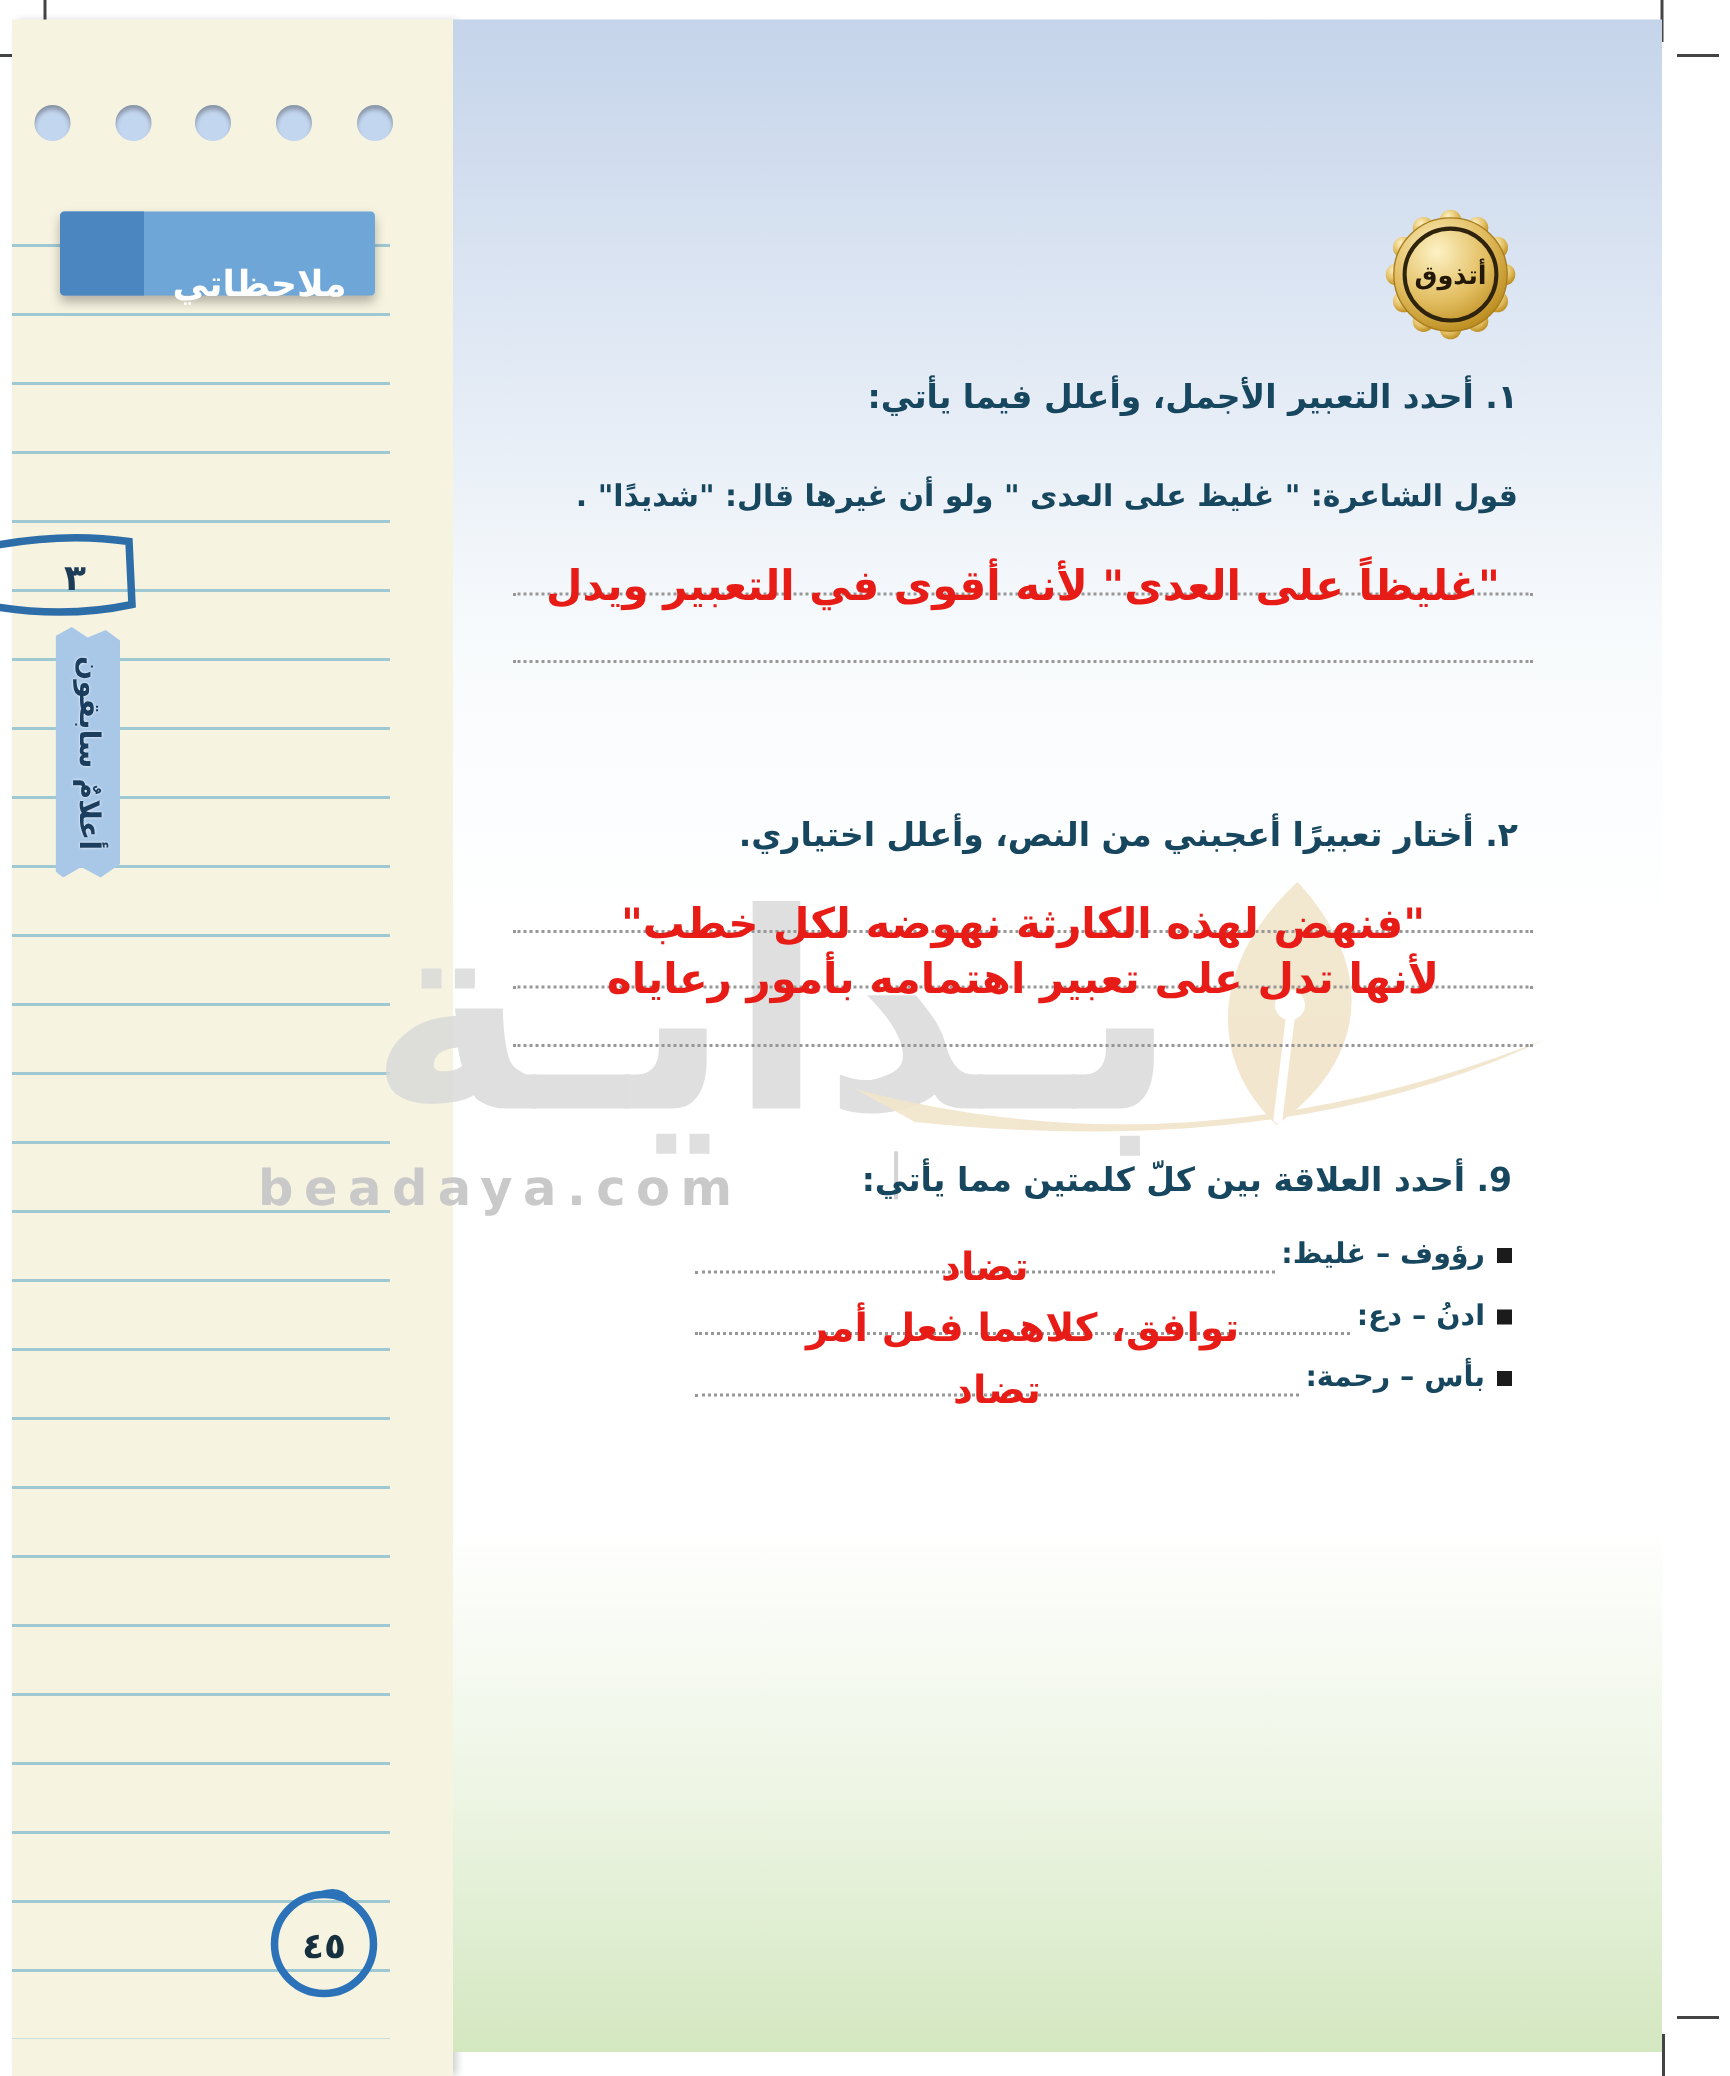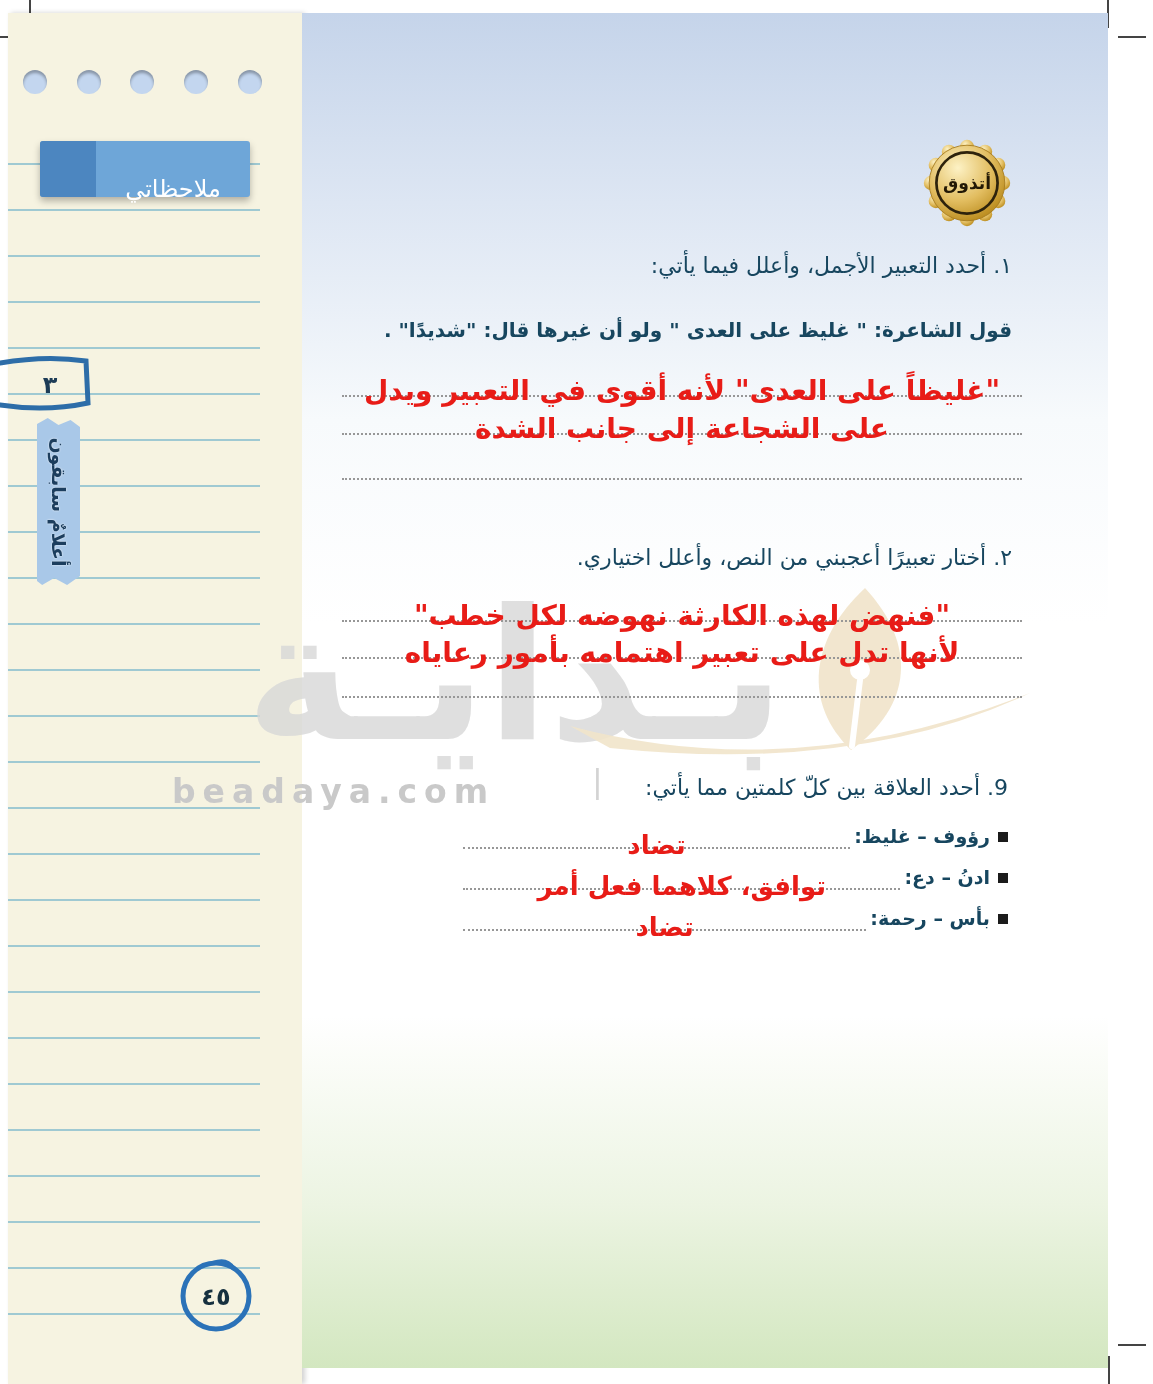--- a/index.html
+++ b/index.html
@@ -13,21 +13,21 @@
   .notes-panel { position:absolute; left:8px; top:13px; width:294px; height:1371px;
     background:#f6f3e1; box-shadow:3px 0 5px rgba(0,0,0,.18); z-index:1; }
   .ruled-lines { position:absolute; left:0; top:106px; width:252px; height:1240px;
     background:repeating-linear-gradient(to bottom, transparent 0 44px, #9fc9d2 44px 46px); }
   .hole { position:absolute; top:57px; width:24px; height:24px; border-radius:50%;
     background:#c3d6ef; box-shadow:inset 0 3px 3px rgba(0,0,0,.3); }
   .notes-tab { position:absolute; left:32px; top:128px; width:210px; height:56px;
     background:#6ea6d8; border-radius:3px; box-shadow:0 4px 7px rgba(0,0,0,.28);
     display:flex; align-items:center; }
   .notes-tab .tab-square { width:56px; height:100%; background:#4c86c0; border-radius:3px 0 0 3px; }
-  .notes-tab .tab-label { flex:1; text-align:center; color:#ffffff; font-weight:normal;
+  .notes-tab .tab-label { flex:1; text-align:center; color:#ffffff; font-weight:bold;
     font-size:24px; direction:rtl;margin-top:39px; }
   .unit-bracket { position:absolute; left:-8px; top:339px; }
   .unit-ribbon { position:absolute; left:29px; top:405px; width:43px; height:167px;
     background:#a9c8e8;
     clip-path:polygon(0 6px, 25% 0, 50% 7px, 78% 2px, 100% 9px,
                       100% calc(100% - 9px), 70% 100%, 40% calc(100% - 7px), 12% 100%, 0 calc(100% - 4px)); }
   .unit-ribbon .ribbon-label { position:absolute; left:50%; top:50%; width:160px;
     transform:translate(-50%,-50%) rotate(90deg); text-align:center; white-space:nowrap;
     font-size:19px; font-weight:bold; color:#1c3e5e; direction:rtl;
     text-shadow:0 0 2px #ffffff; }
@@ -43,21 +43,21 @@
   .wm-big { left:160px; top:556px; width:710px; height:240px; font-size:182px; line-height:240px;
     font-weight:bold; color:#d8d8d8; opacity:.8; direction:rtl; text-align:center; }
   .wm-domain { left:172px; top:772px; font-size:33px; letter-spacing:7px; color:#c9c9c9; font-weight:bold; }
   .wm-site { left:352px; top:766px; font-size:29px; color:#d3d3d3; direction:rtl; }
   .wm-bar { left:592px; top:762px; font-size:32px; color:#d3d3d3; }
 
   
   .content { position:absolute; left:302px; top:13px; width:806px; height:1355px; z-index:3; }
   .badge { position:absolute; left:620px; top:125px; width:90px; height:90px; }
   .q-heading { position:absolute; direction:rtl; text-align:center; color:#17465f;
-    font-weight:normal; font-size:22px; white-space:nowrap; }
+    font-weight:bold; font-size:22px; white-space:nowrap; }
   .q-prompt { position:absolute; direction:rtl; text-align:right; color:#17465f;
     font-weight:bold; font-size:20px; white-space:nowrap; }
   .answers { position:absolute; left:40px; width:680px; }
   .ans-row { position:relative; border-bottom:2px dotted #979797; }
   .ans-text { position:absolute; left:0; right:0; bottom:-12px; text-align:center;
     direction:rtl; color:#e81c17; font-weight:bold; font-size:28px; white-space:nowrap; }
   .pair-rows { position:absolute; right:100px; top:795px; width:545px; }
   .pair-row { display:flex; direction:rtl; align-items:flex-end; height:41px; }
   .bullet-square { width:10px; height:10px; background:#1b1b1b; margin-left:8px; margin-bottom:7px; flex:none; }
   .pair-label { color:#17465f; font-weight:bold; font-size:19px; line-height:1.1;
@@ -149,23 +149,20 @@
       <circle cx="50" cy="50" r="34" fill="none" stroke="#2e230c" stroke-width="3"></circle>
       <text x="50" y="57" text-anchor="middle" font-size="19" font-weight="bold" fill="#221805">أتذوق</text>
     </svg>
 
     <div class="q-heading" style="right:96px;top:240px">١. أحدد التعبير الأجمل، وأعلل فيما يأتي:</div>
     <div class="q-prompt" style="right:96px;top:305px">قول الشاعرة: " غليظ على العدى "  ولو أن غيرها قال: "شديدًا" .</div>
     <div class="answers" style="top:342px">
       <div class="ans-row" style="height:42px">
         <div class="ans-text">"غليظاً على العدى" لأنه أقوى في التعبير ويدل</div>
       </div>
-      <div class="ans-row" style="height:38px">
-        <div class="ans-text">على الشجاعة إلى جانب الشدة</div>
-      </div>
       <div class="ans-row" style="height:45px"></div>
     </div>
 
     <div class="q-heading" style="right:96px;top:532px">٢. أختار تعبيرًا أعجبني من النص، وأعلل اختياري.</div>
     <div class="answers" style="top:569px">
       <div class="ans-row" style="height:40px">
         <div class="ans-text">"فنهض لهذه الكارثة نهوضه لكل خطب"</div>
       </div>
       <div class="ans-row" style="height:37px">
         <div class="ans-text">لأنها تدل على تعبير اهتمامه بأمور رعاياه</div>

